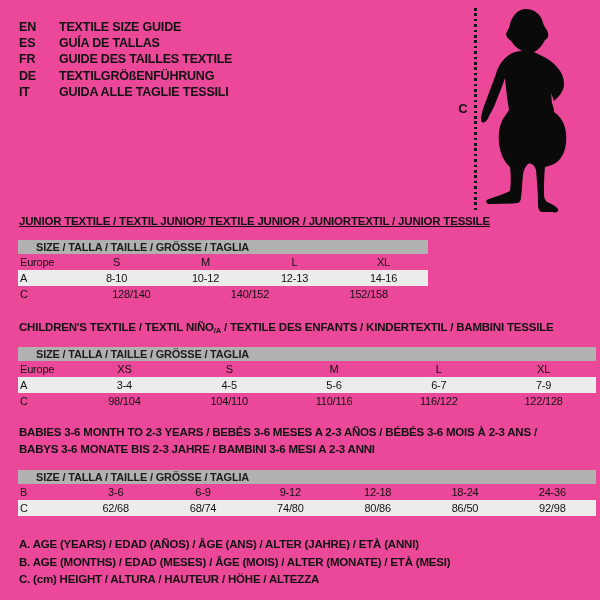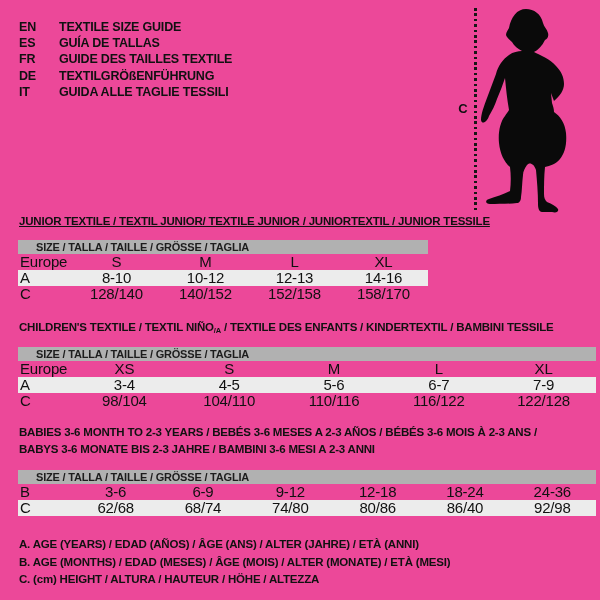--- a/index.html
+++ b/index.html
@@ -38,21 +38,21 @@
   .section-title .subscript{font-size:7.5px;vertical-align:-2px;font-weight:700;}
   .title-line{height:17px;line-height:17px;}
 
   .size-table{position:absolute;left:18px;}
   .size-bar{
     height:14px;line-height:14px;
     background:#b1b1b1;
     padding-left:18px;
     font-size:11px;font-weight:700;letter-spacing:-0.2px;color:#1c1c1c;
   }
-  .t-row{display:flex;height:16.2px;line-height:16.2px;font-size:15px;letter-spacing:-0.2px;}
+  .t-row{display:flex;height:16.2px;line-height:16.2px;font-size:11px;letter-spacing:-0.2px;}
   .t-row.shaded{background:#ececec;}
   .t-cell{flex:1;text-align:center;}
   .t-cell.c0{flex:0 0 52px;text-align:left;padding-left:2px;}
 
   
   .footnotes{position:absolute;left:19px;top:536px;}
   .footnote{height:17.6px;line-height:17.6px;font-size:11.5px;font-weight:700;letter-spacing:-0.2px;white-space:nowrap;}
 </style>
 </head>
 <body>
@@ -146,21 +146,20 @@
       <span class="t-cell">8-10</span>
       <span class="t-cell">10-12</span>
       <span class="t-cell">12-13</span>
       <span class="t-cell">14-16</span>
     </div>
     <div class="t-row">
       <span class="t-cell c0">C</span>
       <span class="t-cell">128/140</span>
       <span class="t-cell">140/152</span>
       <span class="t-cell">152/158</span>
-      <span class="t-cell">158/170</span>
     </div>
   </div>
 
   <div class="section-title" style="top:321px;">
     <span>CHILDREN'S TEXTILE / TEXTIL NIÑO</span><span class="subscript">/A</span><span> / TEXTILE DES ENFANTS / KINDERTEXTIL / BAMBINI TESSILE</span>
   </div>
   <div class="size-table" style="top:347px;width:578px;">
     <div class="size-bar">SIZE / TALLA / TAILLE / GRÖSSE / TAGLIA</div>
     <div class="t-row">
       <span class="t-cell c0">Europe</span>
@@ -202,21 +201,21 @@
       <span class="t-cell">12-18</span>
       <span class="t-cell">18-24</span>
       <span class="t-cell">24-36</span>
     </div>
     <div class="t-row shaded">
       <span class="t-cell c0">C</span>
       <span class="t-cell">62/68</span>
       <span class="t-cell">68/74</span>
       <span class="t-cell">74/80</span>
       <span class="t-cell">80/86</span>
-      <span class="t-cell">86/40</span>
+      <span class="t-cell">86/50</span>
       <span class="t-cell">92/98</span>
     </div>
   </div>
 
   <div class="footnotes">
     <div class="footnote">A. AGE (YEARS) / EDAD (AÑOS) / ÂGE (ANS) / ALTER (JAHRE) / ETÀ (ANNI)</div>
     <div class="footnote">B. AGE (MONTHS) / EDAD (MESES) / ÂGE (MOIS) / ALTER (MONATE) / ETÀ (MESI)</div>
     <div class="footnote">C. (cm) HEIGHT / ALTURA / HAUTEUR / HÖHE / ALTEZZA</div>
   </div>
 

